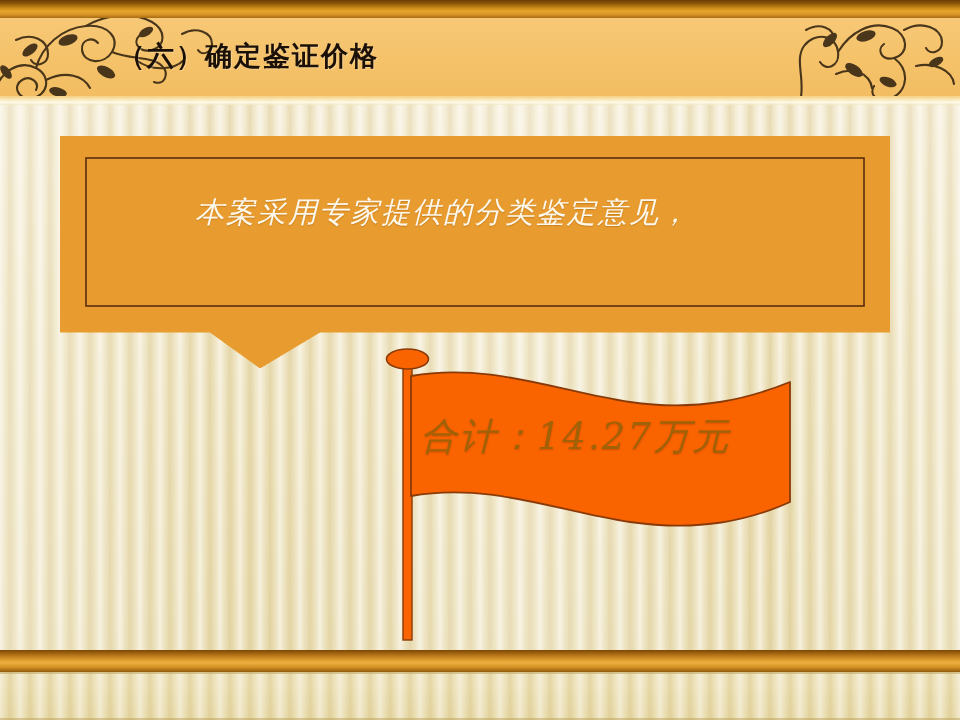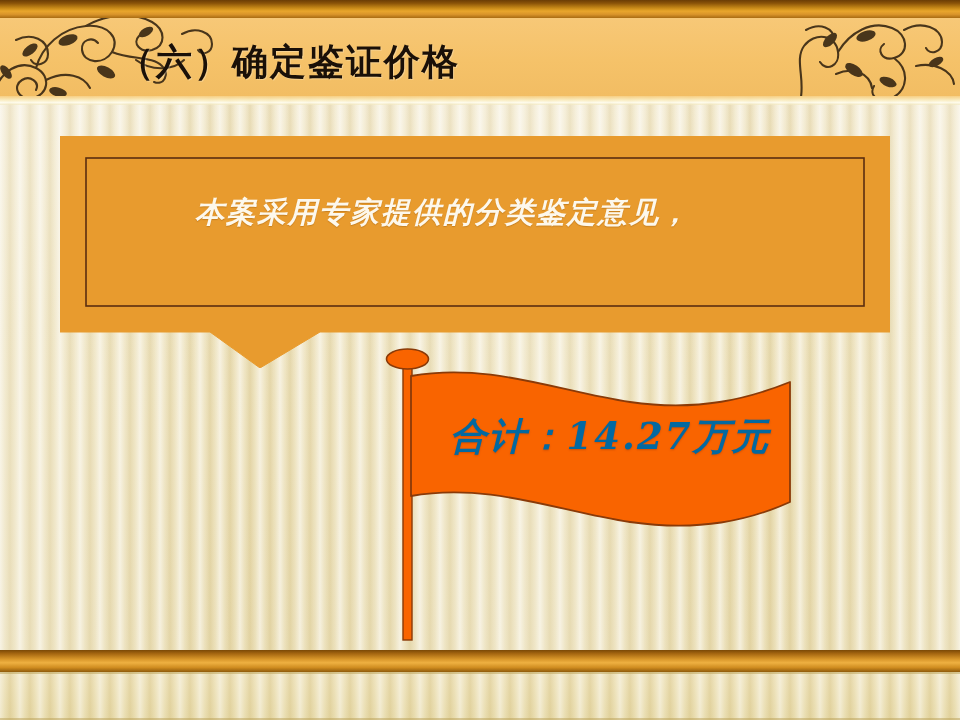--- a/index.html
+++ b/index.html
@@ -89,21 +89,21 @@
   }
   .orn.left  { left: -14px; }
   .orn.right { right: -6px; }
 
   
   .title {
     position: absolute;
     left: 118px;
     top: 38px;
     font-family: "DejaVu Sans", "Liberation Sans", sans-serif;
-    font-size: 36px;
+    font-size: 27px;
     font-weight: bold;
     color: #1a1008;
     letter-spacing: 2px;
     white-space: nowrap;
     text-shadow: 1px 1px 0 rgba(255,255,255,0.25);
   }
 
   
   .callout-wrap {
     position: absolute;
@@ -125,21 +125,20 @@
     width: 766px;
     text-align: center;
     color: #fdf8ec;
     font-family: "DejaVu Serif", "Liberation Serif", serif;
     font-size: 29px;
     font-style: italic;
     line-height: 44px;
     letter-spacing: 2px;
     text-shadow: 0 1px 1px rgba(140,80,10,0.35);
     white-space: nowrap;
-    font-weight: bold;
   }
   .callout-text .line { display: block; }
 
   
   .flag-wrap {
     position: absolute;
     left: 380px;
     top: 340px;
     width: 440px;
     height: 310px;
@@ -148,25 +147,25 @@
     position: absolute;
     left: 0; top: 0;
     width: 440px;
     height: 310px;
   }
   .flag-text {
     position: absolute;
     left: 40px;
     top: 72px;
     width: 380px;
-    text-align: center;
-    color: #0369a1;
+    text-align: left;
+    color: #a16207;
     font-family: "DejaVu Serif", "Liberation Serif", serif;
     font-size: 37px;
-    font-weight: bold;
+    font-weight: normal;
     font-style: italic;
     letter-spacing: 2px;
     white-space: nowrap;
     text-shadow: 0 1px 2px rgba(150,50,0,0.4);
   }
 
   
   .bottom-bar {
     position: absolute;
     left: 0; right: 0;

